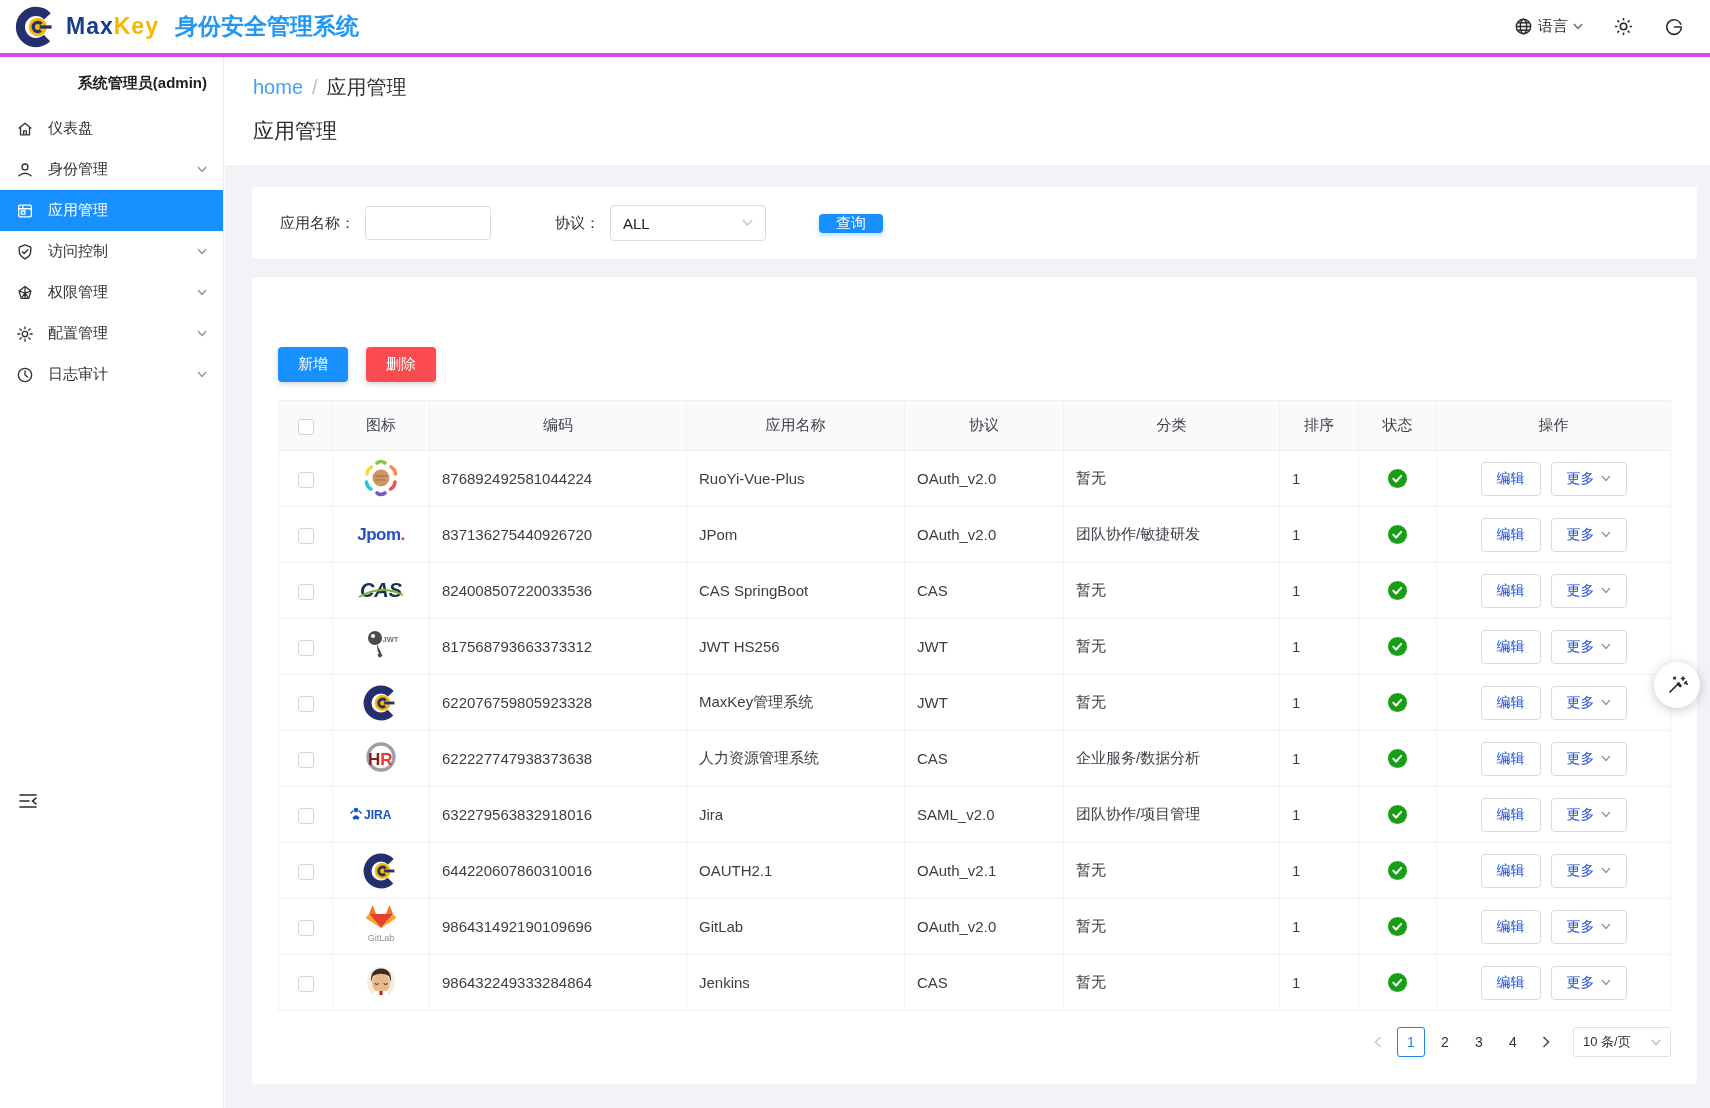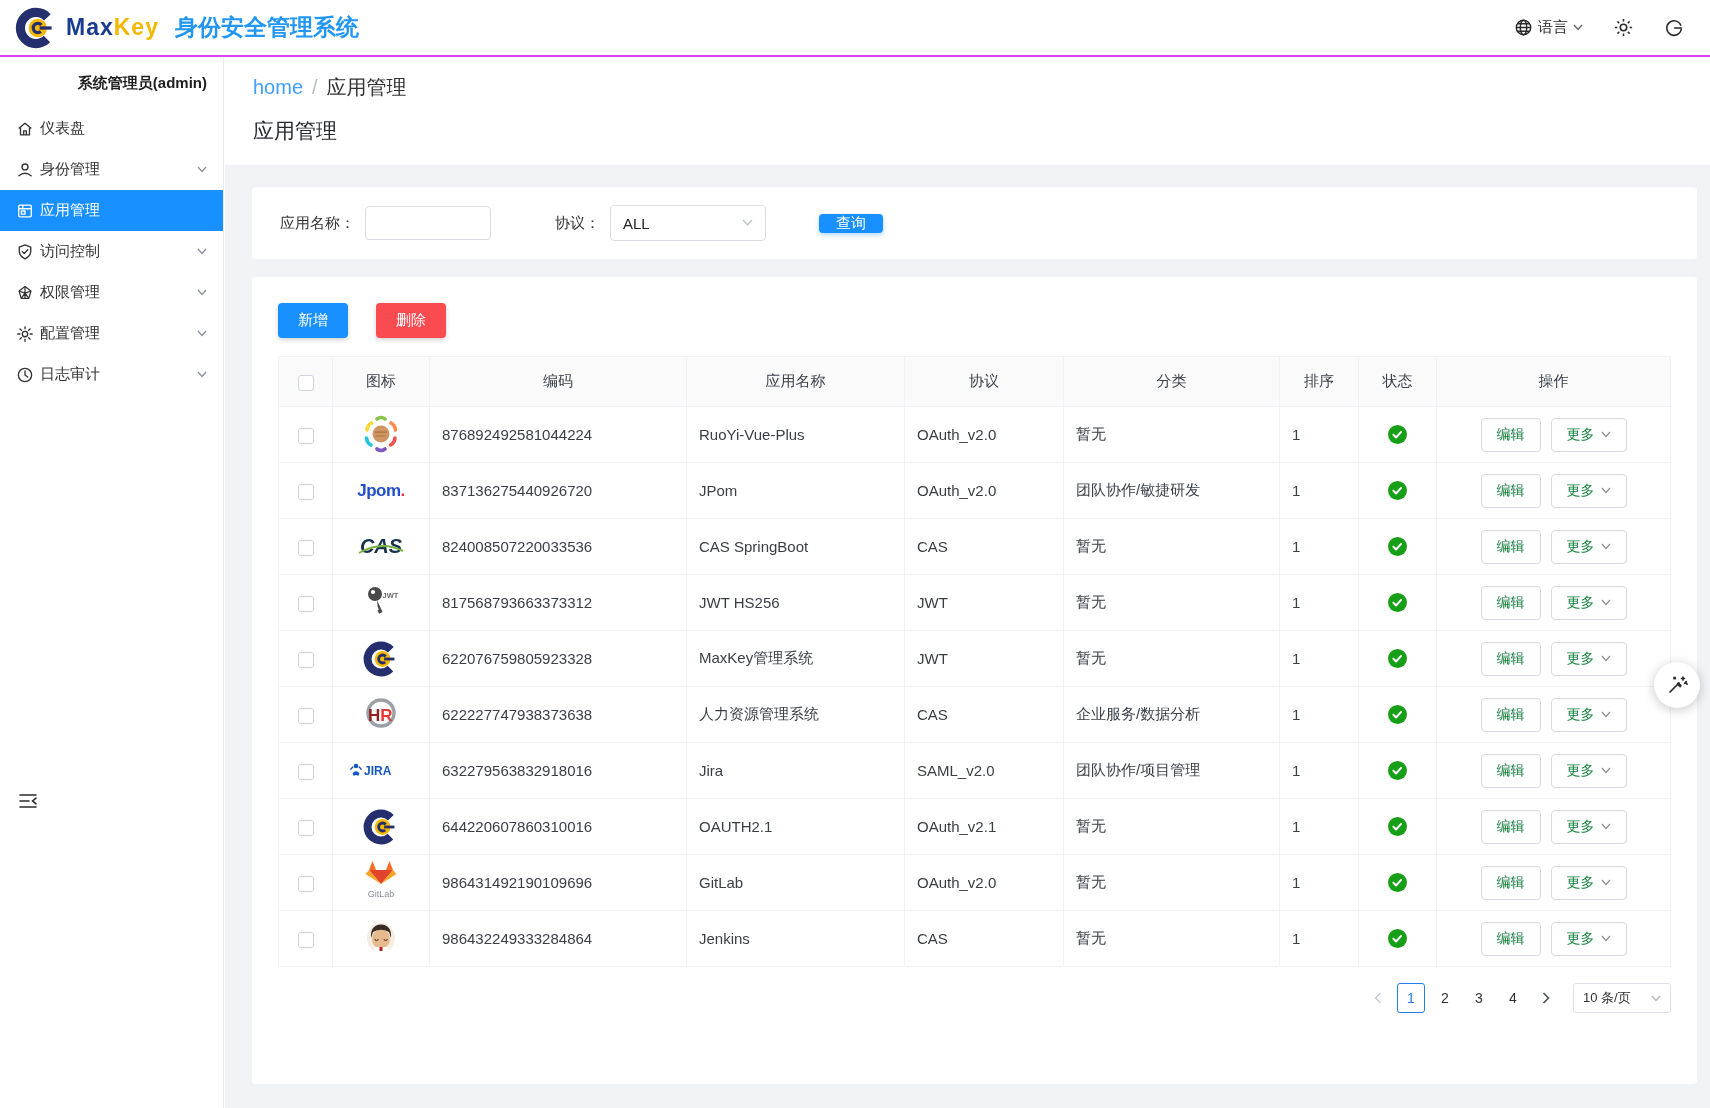--- a/index.html
+++ b/index.html
@@ -1,34 +1,34 @@
 <!DOCTYPE html>
 <html><head>
 <meta charset="utf-8">
 <style>
   * { margin:0; padding:0; box-sizing:border-box; }
   html,body { width:1710px; height:1108px; overflow:hidden; background:#fff;
     font-family:"Liberation Sans","DejaVu Sans",sans-serif; font-size:14px; color:#333; }
 
   
   .topbar { position:absolute; top:0; left:0; right:0; height:57px; background:#fff;
-    border-bottom:2px solid #d946ef; display:flex; align-items:center; padding:0 26px 0 14px; z-index:20; }
+    border-bottom:4px solid #d946ef; display:flex; align-items:center; padding:0 26px 0 14px; z-index:20; }
   .brand { display:flex; align-items:center; gap:8px; }
   .brand-text { font-weight:800; font-size:23px; letter-spacing:1px; }
   .brand-max { color:#1a3c8f; } .brand-key { color:#f5b800; }
   .brand-title { color:#2196f3; font-weight:800; font-size:23px; margin-left:8px; }
   .topbar-right { margin-left:auto; display:flex; align-items:center; gap:30px; color:#2b2b2b; }
   .lang { display:flex; align-items:center; gap:5px; font-size:15px; cursor:pointer; }
   .icon-btn { display:flex; align-items:center; cursor:pointer; }
 
   
   .sidebar { position:absolute; top:57px; left:0; bottom:0; width:224px; background:#fff;
     border-right:1px solid #ebebeb; z-index:10;text-align:right; }
   .sidebar-user { padding:17px 16px 15px; font-weight:700; font-size:15px; color:#1f1f1f; }
-  .nav-item { height:41px; display:flex; align-items:center; gap:6px; padding:0 16px;
+  .nav-item { height:41px; display:flex; align-items:center; gap:14px; padding:0 16px;
     font-size:15px; color:#333; cursor:pointer; }
   .nav-item.active { background:#1890ff; color:#fff; }
   .nav-icon { display:flex; width:18px; justify-content:center; }
   .nav-chevron { margin-left:auto; color:#8a919c; display:flex; }
   .sidebar-collapse { position:absolute; top:735px; left:18px; cursor:pointer; color:#2b2b2b; }
 
   
   .main { position:absolute; top:57px; left:225px; right:0; bottom:0; background:#f1f3f7; overflow:hidden; }
   .page-header { background:#fff; padding:17px 0 20px 28px; }
   .breadcrumb { font-size:20px; display:flex; gap:9px; align-items:center; }
@@ -48,39 +48,39 @@
   .filter-select { width:156px; height:36px; border:1px solid #d9dce3; border-radius:4px;
     display:flex; align-items:center; justify-content:space-between; padding:13px 12px; font-size:15px;
     color:#222; cursor:pointer; background:#fff; }
   .filter-select .chev { color:#c0c4cc; display:flex; }
   .btn { border:none; border-radius:4px; font-size:15px; cursor:pointer; font-family:inherit; }
   .btn-primary { background:#1890ff; color:#fff; }
   .btn-danger { background:#fa4b50; color:#fff; }
   .search-btn { width:64px; height:19px; margin-left:53px; box-shadow:0 2px 5px rgba(24,144,255,.35); }
 
   .table-card { margin-top:18px; background:#fff; border-radius:4px; padding:26px 26px 20px; height:807px; }
-  .toolbar { display:flex; gap:28px; margin-bottom:18px; }
+  .toolbar { display:flex; gap:18px; margin-bottom:18px;margin-top:44px; }
   .toolbar .btn { height:35px; padding:0 20px; box-shadow:0 2px 5px rgba(0,0,0,.18); }
 
   table { width:100%; border-collapse:collapse; table-layout:fixed; font-size:15px; color:#3a3f45; }
   thead th { background:#fafafa; font-weight:400; color:#3c414b; height:50px; text-align:center;
     border:1px solid #f0f1f4; }
   tbody td { height:56px; border:1px solid #f1f2f5; padding:0 12px; text-align:left; background:#fff; }
   td.center { text-align:center; padding:0; }
   .checkbox { display:inline-block; width:16px; height:16px; border:1px solid #cfd3da; border-radius:3px;
     background:#fff; vertical-align:middle; cursor:pointer; }
   .logo-cell { display:inline-flex; align-items:center; justify-content:flex-start; height:44px; }
 
   .logo-jpom { font-weight:800; font-size:17px; color:#2350c8; letter-spacing:-0.5px; }
   .logo-jpom i { font-style:normal; color:#e53935; }
   .logo-cas { position:relative; font-weight:800; font-style:italic; font-size:20px; color:#17324c; }
   .logo-cas svg { position:absolute; left:-2px; bottom:2px; }
 
   .action-btn { display:inline-flex; align-items:center; gap:6px; background:#fff; border:1px solid #d6dae0;
-    border-radius:4px; height:34px; padding:0 15px; font-size:14px; color:#15803d; cursor:pointer;
+    border-radius:4px; height:34px; padding:0 15px; font-size:14px; color:#1d4ed8; cursor:pointer;
     font-family:inherit; }
   .action-btn .chev { color:#909399; display:flex; }
   .action-gap { display:inline-block; width:10px; }
 
   
   .pagination { display:flex; justify-content:flex-end; align-items:center; margin-top:16px; gap:6px;
     font-size:14px; color:#303133; }
   .page-arrow { width:26px; text-align:center; cursor:pointer; display:flex; justify-content:center; }
   .page-arrow.disabled { color:#c8ccd4; cursor:default; }
   .page-num { width:28px; height:30px; display:flex; align-items:center; justify-content:center;

